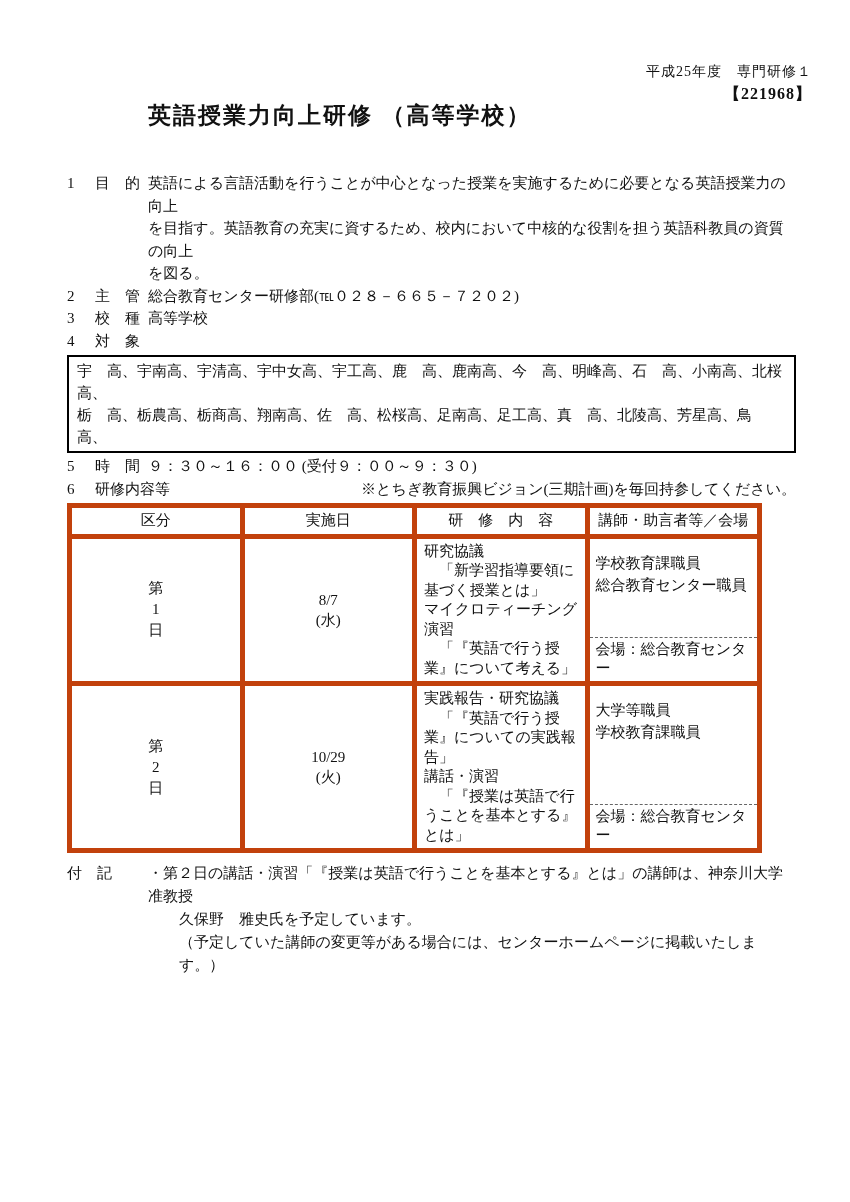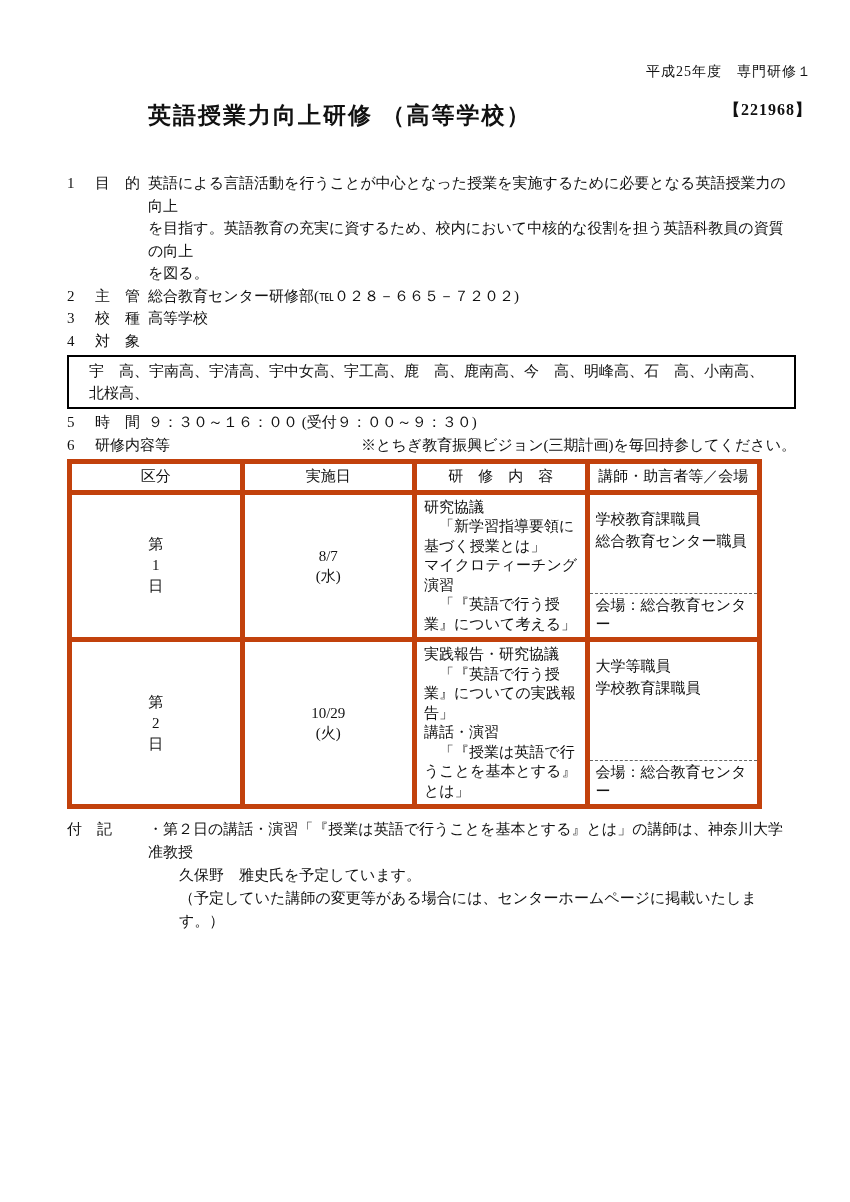--- a/index.html
+++ b/index.html
@@ -6,35 +6,35 @@
   .page{
     position:relative;
     width:850px;height:1202px;
     background:#fff;color:#111;
     font-family:"Liberation Serif","DejaVu Serif",serif;
     overflow:hidden;
   }
   
   .header-right{position:absolute;top:63px;right:38px;text-align:right;}
   .hdr-line1{font-size:14px;letter-spacing:1px;}
-  .hdr-line2{font-size:16px;font-weight:bold;margin-top:19px;letter-spacing:1px;}
+  .hdr-line2{font-size:16px;font-weight:bold;margin-top:3px;letter-spacing:1px;}
   
   .doc-title{
     position:absolute;top:100px;left:148px;margin:0;
     font-family:"Liberation Sans","DejaVu Sans",sans-serif;
     font-size:23px;font-weight:bold;letter-spacing:2px;
   }
   
   .body-col{position:absolute;top:172px;left:67px;width:729px;font-size:15px;}
   .sec-row{display:flex;line-height:22.5px;}
   .sec-num{width:28px;flex:none;}
   .sec-label{width:53px;flex:none;}
   .sec-content{flex:1;}
   .school-box{
-    border:2px solid #000;margin-top:3px;padding:3px 20px;
+    border:2px solid #000;margin-top:3px;padding:3px 8px;
     line-height:22px;
   }
   .row5{margin-top:2px;}
   .row6{display:flex;line-height:23px;}
   .row6 .note{margin-left:auto;}
   
   table.schedule{border-collapse:collapse;margin-top:2px;width:695px;border:2px solid #000;table-layout:fixed;}
   .schedule th,.schedule td{border:5px solid #c2410c;font-size:15px;font-weight:normal;}
   .schedule thead th{height:26px;text-align:center;border-bottom:2px solid #000;padding:0;}
   td.cell-kubun{width:54px;text-align:center;line-height:21px;vertical-align:middle;}
@@ -90,20 +90,21 @@
       <div class="sec-content">高等学校</div>
     </div>
 
     <div class="sec-row">
       <span class="sec-num">4</span>
       <span class="sec-label">対　象</span>
     </div>
 
     <div class="school-box">
       <div>宇　高、宇南高、宇清高、宇中女高、宇工高、鹿　高、鹿南高、今　高、明峰高、石　高、小南高、北桜高、</div>
+      <div>栃　高、栃農高、栃商高、翔南高、佐　高、松桜高、足南高、足工高、真　高、北陵高、芳星高、鳥　高、</div>
     </div>
 
     <div class="sec-row row5">
       <span class="sec-num">5</span>
       <span class="sec-label">時　間</span>
       <div class="sec-content">９：３０～１６：００ (受付９：００～９：３０)</div>
     </div>
 
     <div class="row6">
       <span class="sec-num">6</span>

